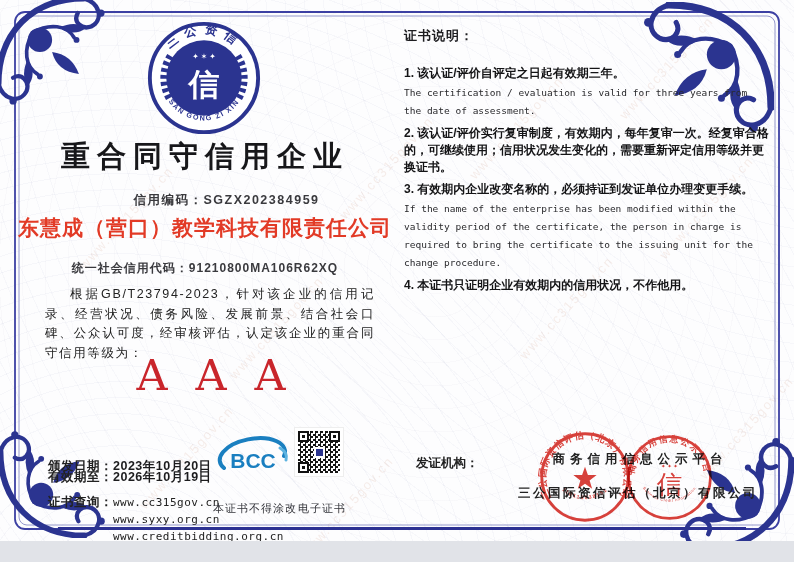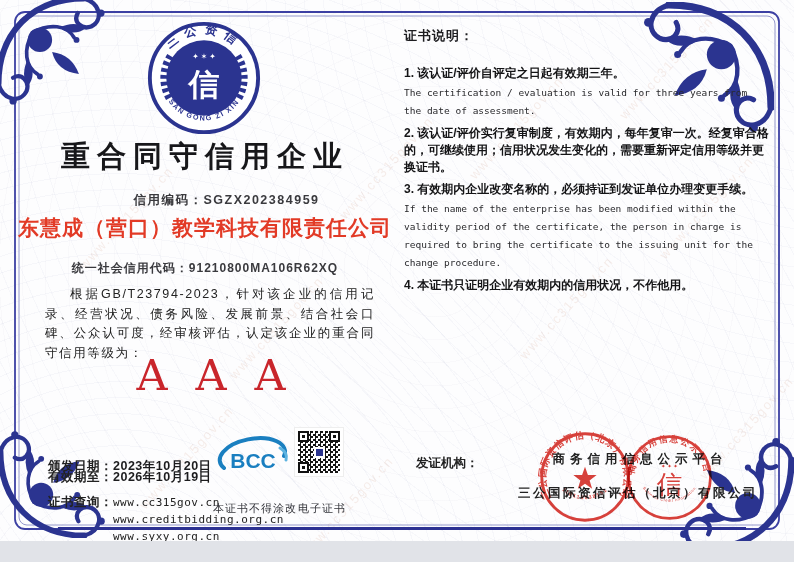--- a/index.html
+++ b/index.html
@@ -201,21 +201,21 @@
 
     <div class="abs rating">AAA</div>
 
     <div class="abs meta-row" style="top:458px">
       <span>颁发日期：</span><span class="meta-val">2023年10月20日</span>
     </div>
     <div class="abs meta-row" style="top:469px">
       <span>有效期至：</span><span class="meta-val">2026年10月19日</span>
     </div>
     <div class="abs meta-row" style="top:494px">
-      <span style="vertical-align:top">证书查询：</span><span class="urls"><span style="display:block">www.cc315gov.cn</span><span style="display:block">www.creditbidding.org.cn</span><span style="display:block">www.syxy.org.cn</span></span>
+      <span style="vertical-align:top">证书查询：</span><span class="urls"><span style="display:block">www.cc315gov.cn</span><span style="display:block">www.syxy.org.cn</span><span style="display:block">www.creditbidding.org.cn</span></span>
     </div>
 
     <svg class="abs" style="left:214px;top:434px" width="78" height="52" viewBox="0 0 78 52">
       <path d="M10,34 A33,17 -10 1,1 70,22" fill="none" stroke="#1a7fc0" stroke-width="4" stroke-linecap="round"></path>
       <path d="M66,14 A33,17 -10 0,1 72,26" fill="none" stroke="#5db3e0" stroke-width="3" stroke-linecap="round"></path>
       <text x="39" y="34" text-anchor="middle" font-size="21" font-weight="bold" fill="#1a7fc0">BCC</text>
     </svg>
     <div class="abs caption" style="left:195px;top:501px;width:120px;text-align:center">本证书不得涂改</div>
 
     <div class="abs qr">

